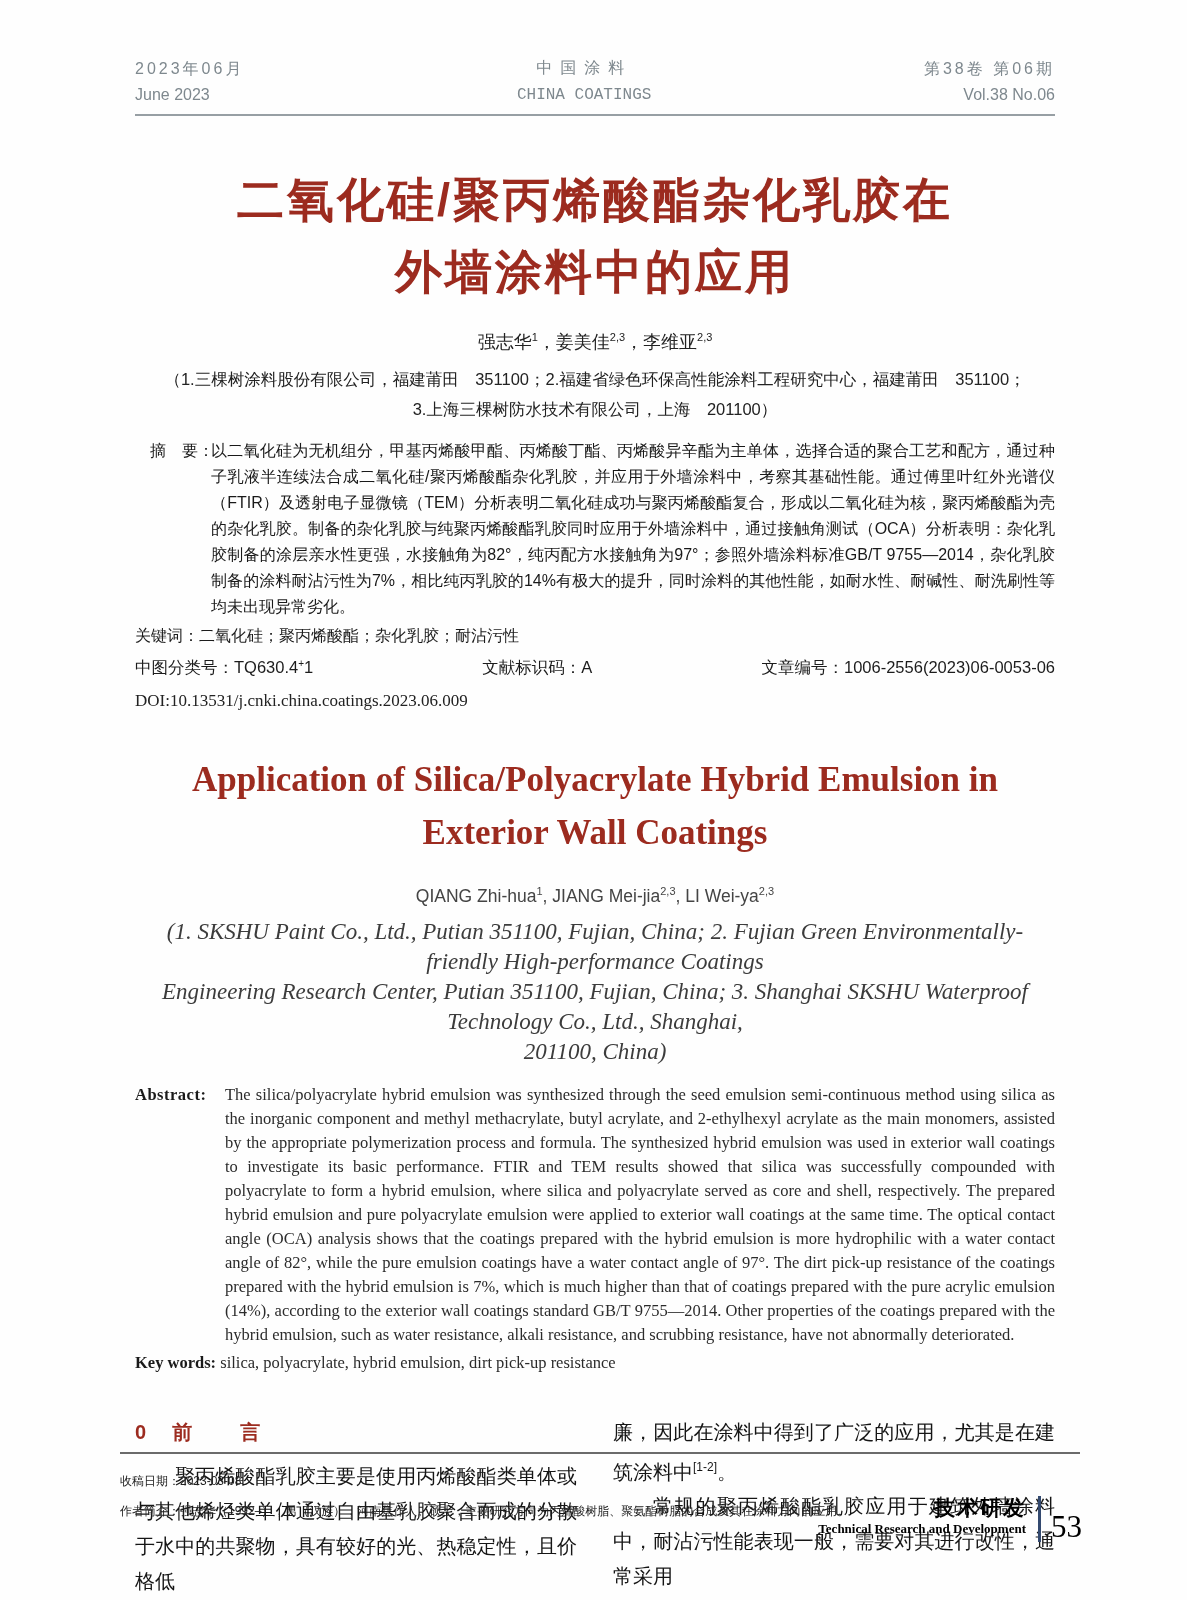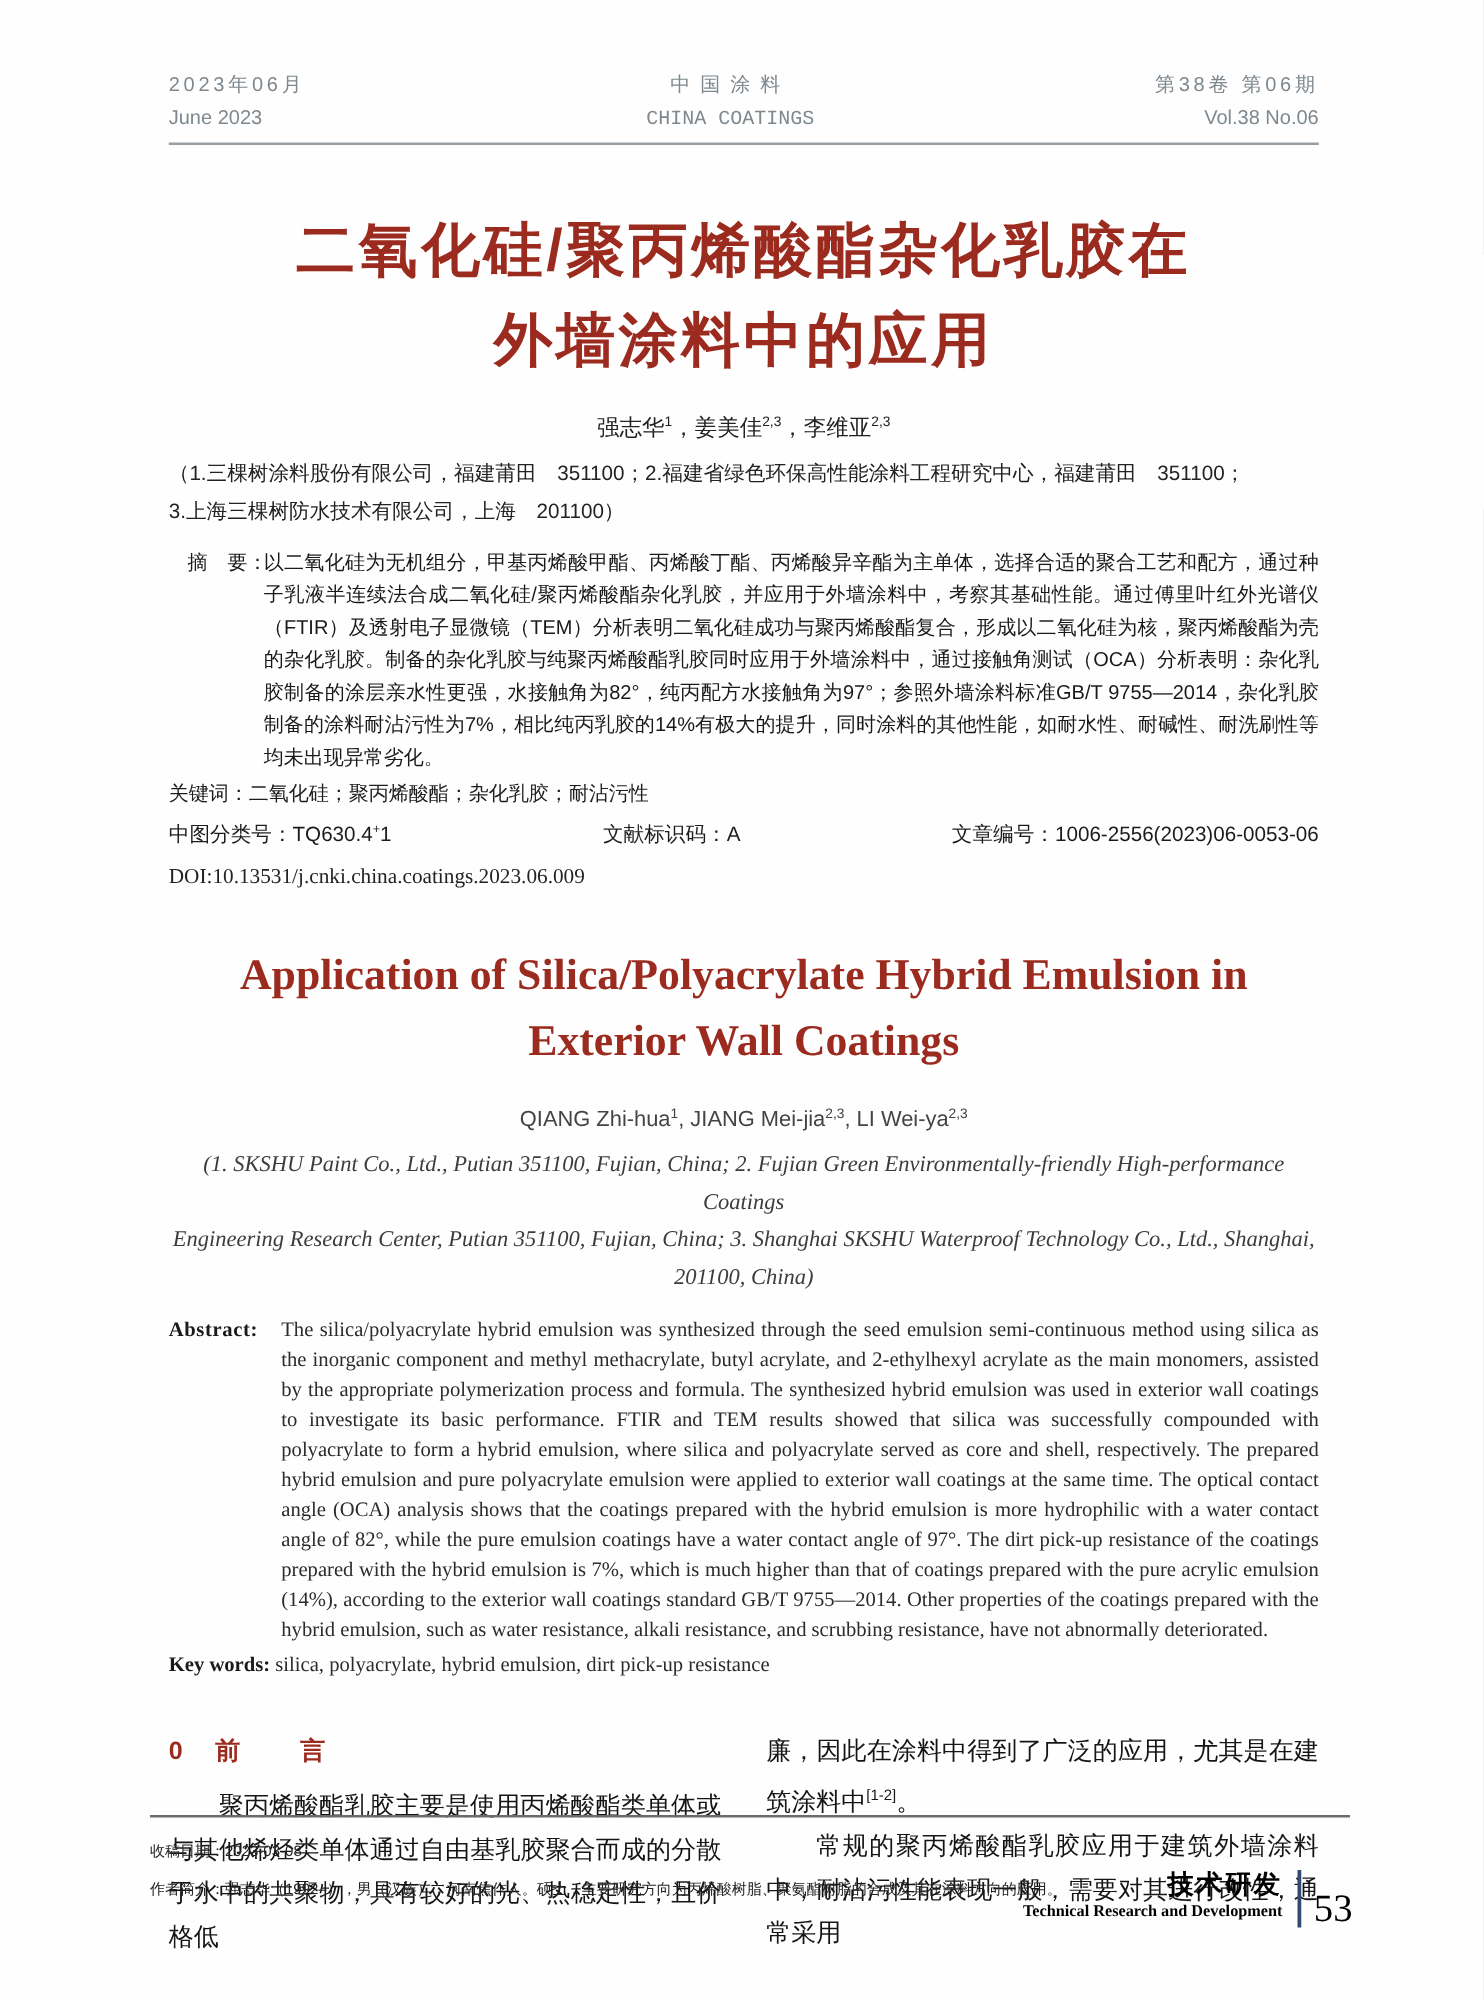--- a/index.html
+++ b/index.html
@@ -22,21 +22,21 @@
   .header-rule { margin-top:6px; border-bottom:2px solid #979fa4; }
 
   
   .title-zh { margin-top:48px; text-align:center; color:#9c2b1f;
     font-size:47px; font-weight:bold; line-height:72px; letter-spacing:3px; }
 
   
   .authors-zh { margin-top:22px; text-align:center; font-size:18px; color:#222; }
   .authors-zh sup { font-size:11px; }
 
-  .affil-zh { margin-top:10px; font-size:16.5px; line-height:30px; color:#222; }
+  .affil-zh { margin-top:10px; text-align:center; font-size:16.5px; line-height:30px; color:#222; }
 
   
   .abs-zh { position:relative; margin-top:14px; padding-left:76px;
     font-size:16px; line-height:26px; text-align:justify; color:#191919; }
   .abs-zh .abs-label { position:absolute; left:15px; top:0; }
 
   .kw-zh { margin-top:3px; font-size:16px; line-height:26px; }
 
   .meta-row { display:flex; justify-content:space-between; margin-top:8px;
     font-size:16.5px; }
@@ -47,21 +47,21 @@
   
   .title-en { margin-top:42px; text-align:center; color:#9c2b1f;
     font-family:"Liberation Serif","DejaVu Serif",serif;
     font-size:35px; font-weight:bold; line-height:53px; }
 
   .authors-en { margin-top:26px; text-align:center; font-size:17.5px; color:#444; }
   .authors-en sup { font-size:11px; }
 
   .affil-en { margin-top:10px; text-align:center;
     font-family:"Liberation Serif","DejaVu Serif",serif;
-    font-style:italic; font-size:18px; line-height:30px; color:#3c3c3c; }
+    font-style:italic; font-size:23px; line-height:30px; color:#3c3c3c; }
 
   
   .abs-en { position:relative; margin-top:16px; padding-left:90px;
     font-family:"Liberation Serif","DejaVu Serif",serif;
     font-size:16.5px; line-height:24px; text-align:justify; color:#2b2b2b; }
   .abs-en .abs-label { position:absolute; left:0; top:0; font-weight:bold;
     letter-spacing:0.5px; color:#1a1a1a; }
 
   .kw-en { margin-top:4px; font-family:"Liberation Serif","DejaVu Serif",serif;
     font-size:16.5px; line-height:24px; color:#2b2b2b; }

